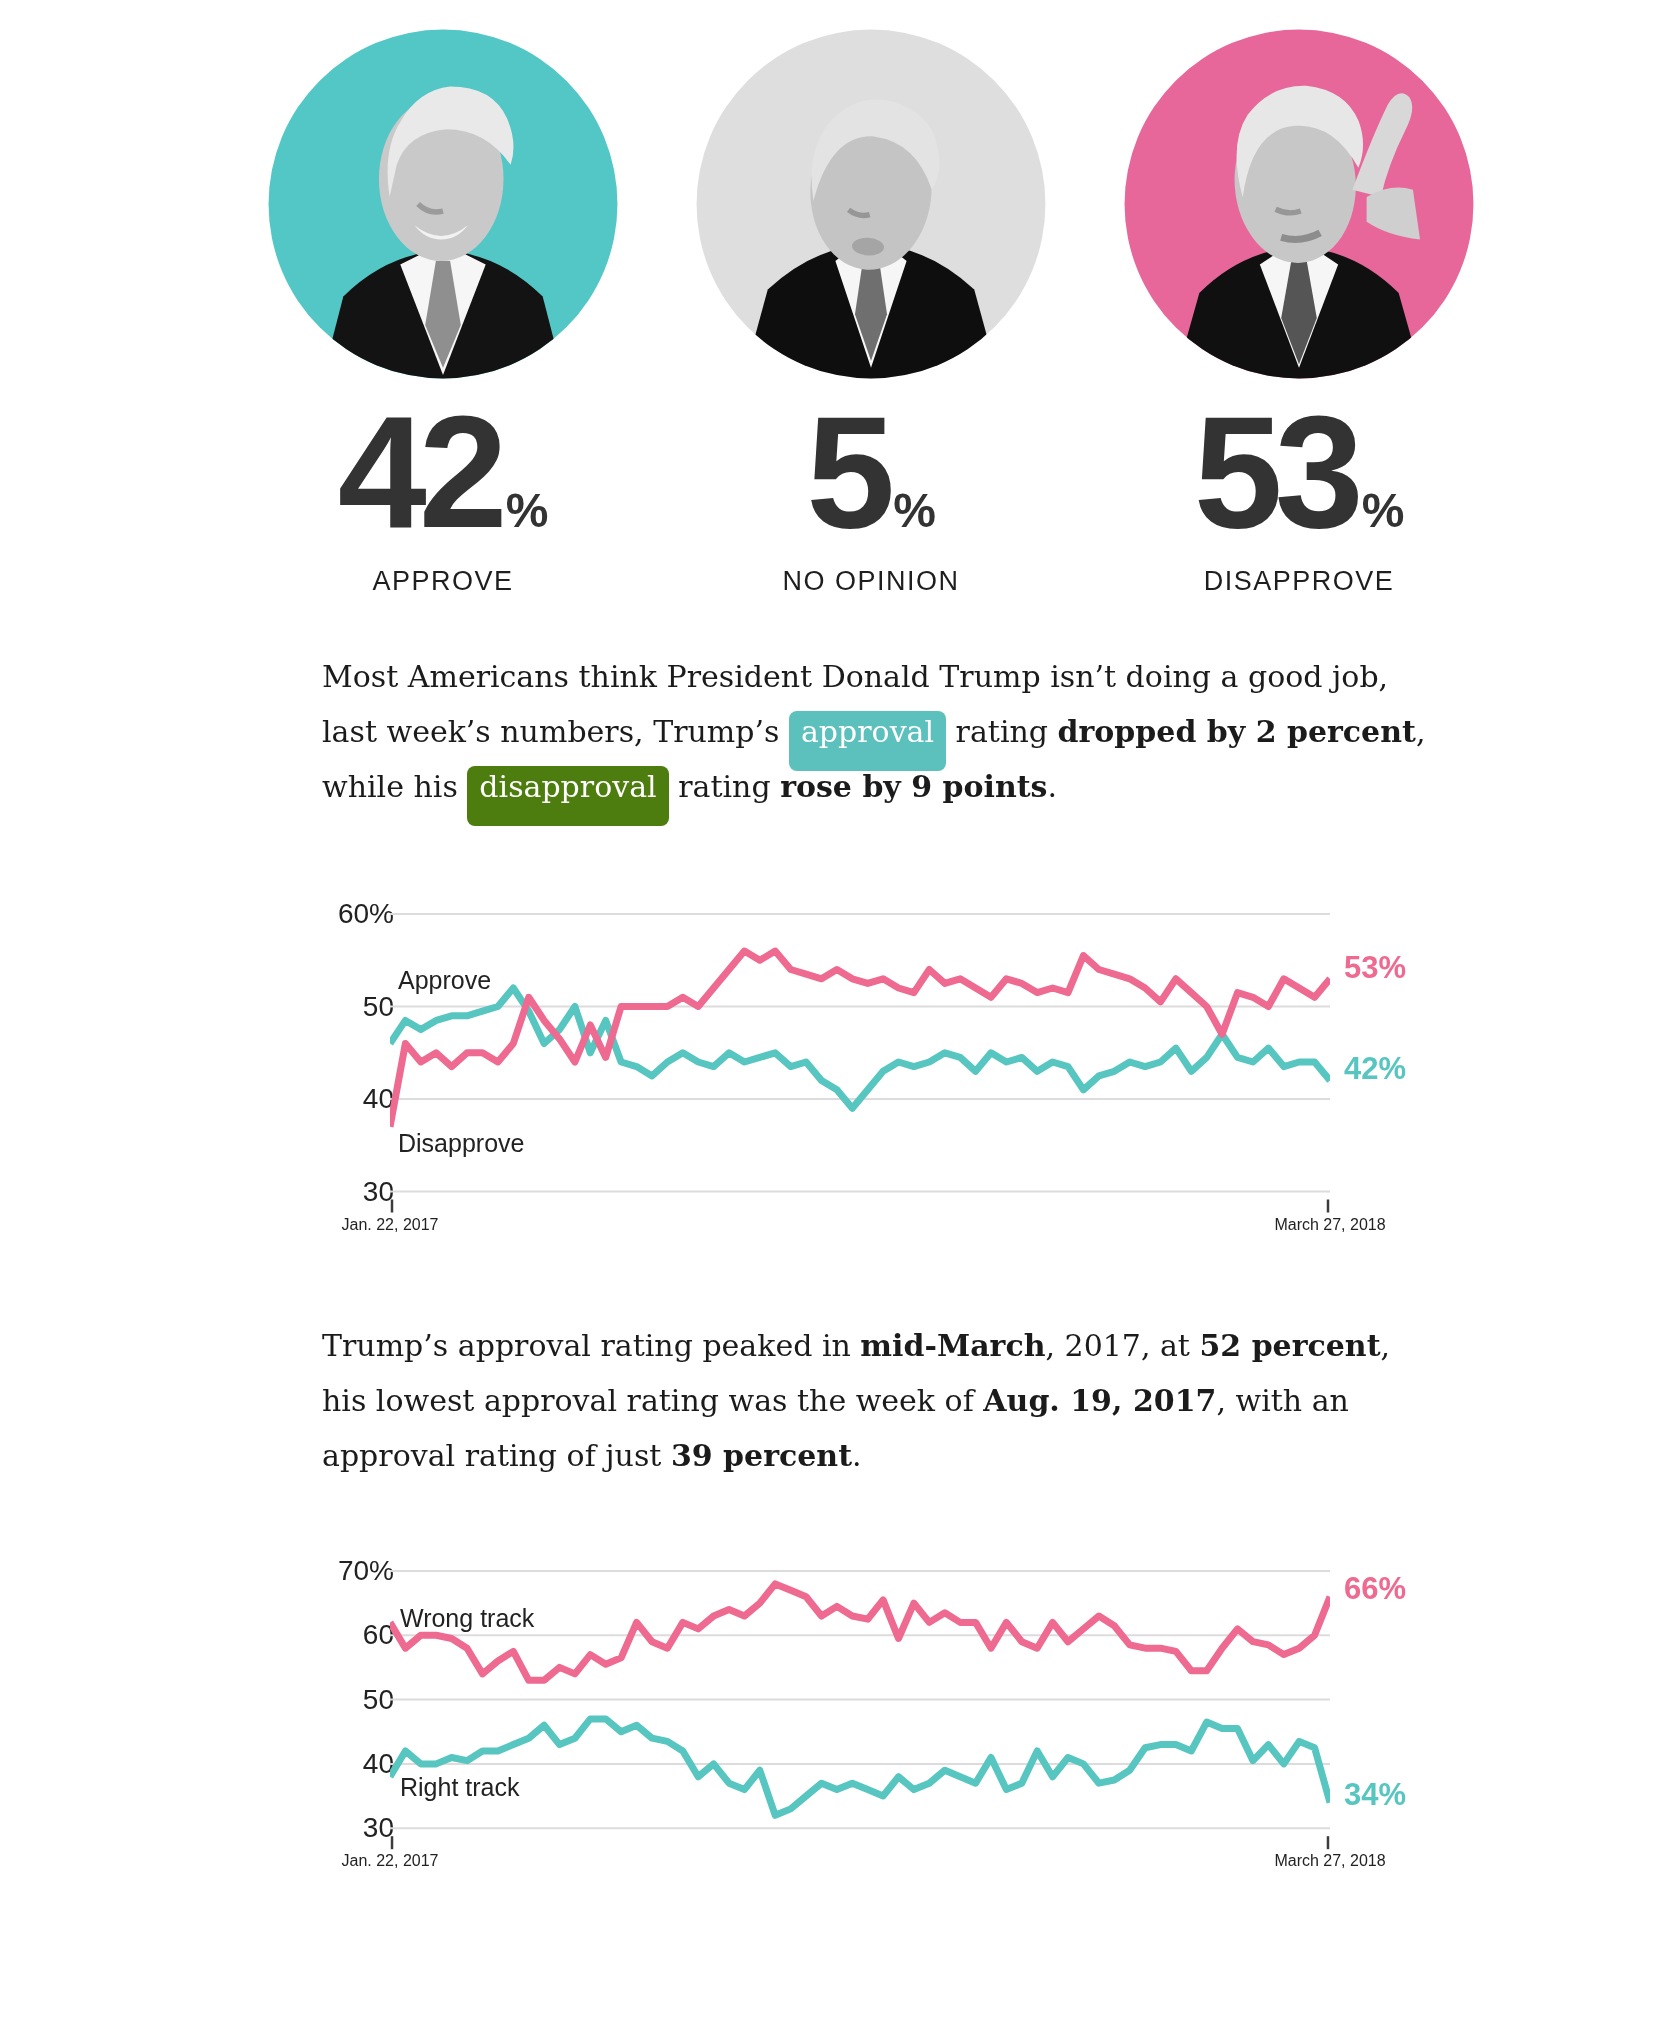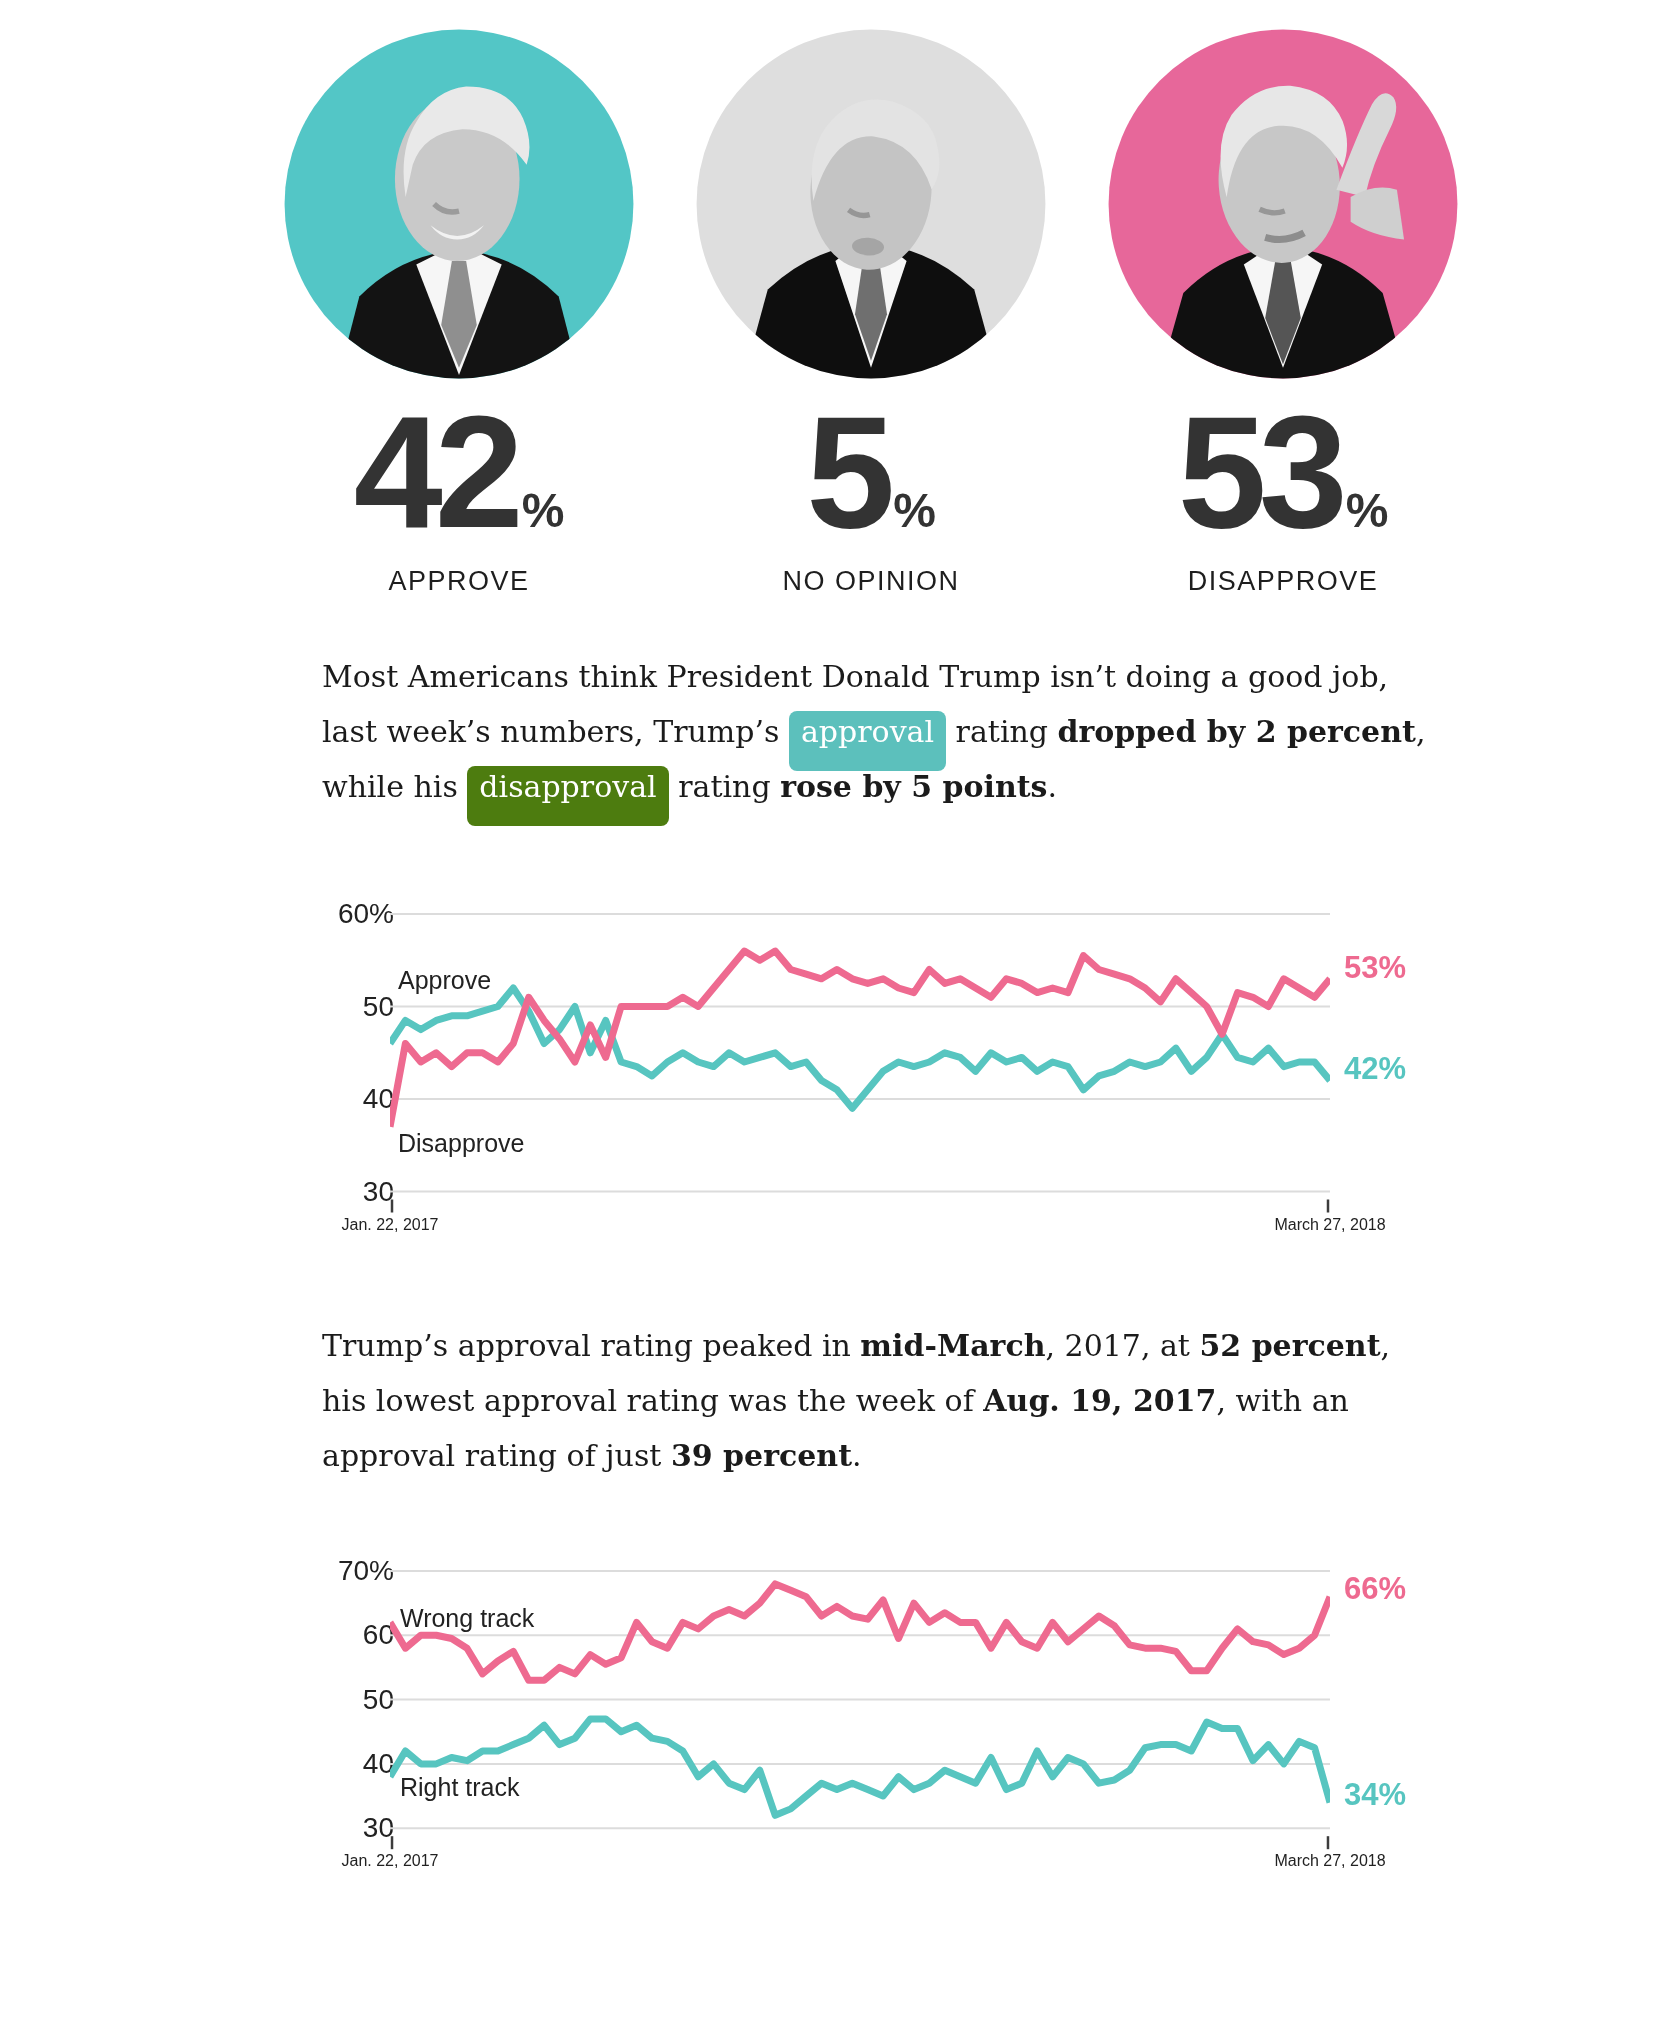--- a/index.html
+++ b/index.html
@@ -1,20 +1,20 @@
 <!DOCTYPE html>
 <html><head>
 <meta charset="utf-8">
 <style>
   html,body{margin:0;padding:0;background:#ffffff;}
   .page{position:relative;width:1666px;height:2036px;background:#ffffff;overflow:hidden;
         font-family:"Liberation Sans",sans-serif;color:#1e1e1e;}
 
   
-  .cards{display:flex;justify-content:center;gap:56px;padding-top:26px;margin-left:76px;}
+  .cards{display:flex;justify-content:center;gap:72px;padding-top:26px;margin-left:76px;}
   .card{width:356px;display:flex;flex-direction:column;align-items:center;}
   .portrait{width:356px;height:356px;display:block;}
   .bignum{margin-top:10px;line-height:1;white-space:nowrap;color:#333333;
           font-weight:bold;display:flex;align-items:baseline;}
   .bignum .val{font-size:160px;letter-spacing:-8px;}
   .bignum .pct{font-size:48px;letter-spacing:0;margin-left:6px;}
   .card-label{margin-top:14px;font-size:27px;letter-spacing:1.5px;color:#1e1e1e;}
 
   
   .para{margin:0;font-family:"DejaVu Serif","Liberation Serif",serif;
@@ -122,21 +122,21 @@
         <span class="val">53</span>
           <span class="pct">%</span>
       </div>
       <div class="card-label">DISAPPROVE</div>
     </div>
   </div>
 
   <p class="para para-1">
       <span class="pline"><span>Most Americans think President Donald Trump isn’t doing a good job,</span></span>
       <span class="pline"><span>last week’s numbers, Trump’s </span><span class="chip" style="background: rgb(92, 192, 188);">approval</span><span> rating </span><span class="b">dropped by 2 percent</span><span>,</span></span>
-      <span class="pline"><span>while his </span><span class="chip" style="background: #4d7c0f;">disapproval</span><span> rating </span><span class="b">rose by 5 points</span><span>.</span></span>
+      <span class="pline"><span>while his </span><span class="chip" style="background: #4d7c0f;">disapproval</span><span> rating </span><span class="b">rose by 9 points</span><span>.</span></span>
     </p>
 
   <div class="chart chart-1">
       <span class="ytick" style="top: 7px;">60%</span>
       <span class="ytick" style="top: 99.5px;">50</span>
       <span class="ytick" style="top: 192px;">40</span>
       <span class="ytick" style="top: 284.5px;">30</span>
       <svg class="plot" width="940" height="321.5" viewBox="0 0 940 321.5">
         <line x1="0" x2="940" y1="10" y2="10" stroke="#dcdcdc" stroke-width="2"></line>
         <line x1="0" x2="940" y1="102.5" y2="102.5" stroke="#dcdcdc" stroke-width="2"></line>

